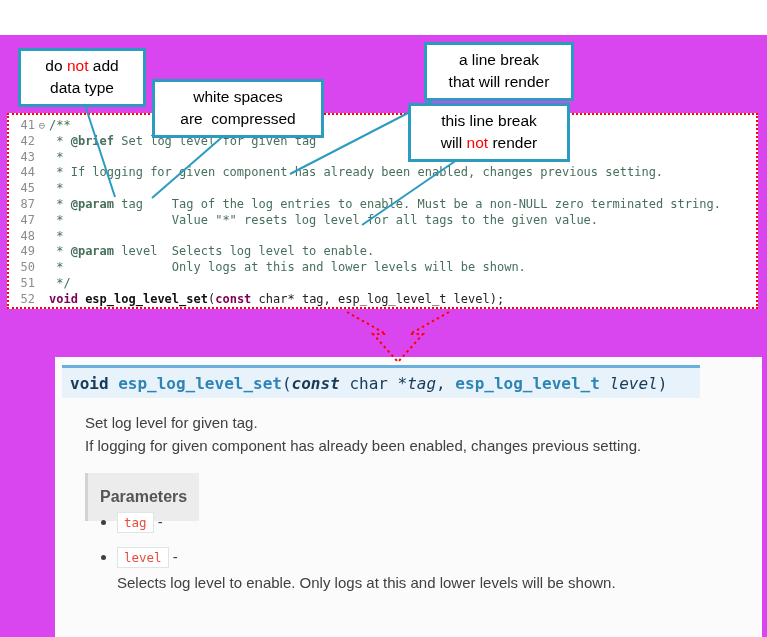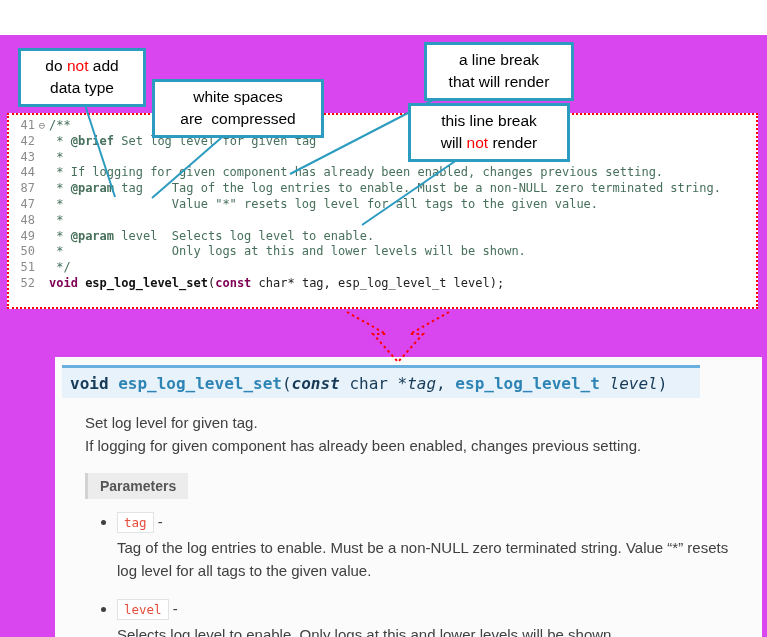--- a/index.html
+++ b/index.html
@@ -43,22 +43,22 @@
        padding:6px 8px 5px;font-family:"DejaVu Sans Mono",monospace;font-size:16px;color:#163a57;}
   .s-kw{color:#163a57;font-weight:bold;}
   .s-kwi{color:#163a57;font-weight:bold;font-style:italic;}
   .s-name{color:#2e84b5;font-weight:bold;}
   .s-type{color:#2e84b5;font-weight:bold;}
   .s-parm{color:#163a57;font-style:italic;}
   .s-plain{color:#163a57;}
   .dp{position:absolute;left:30px;margin:0;font-size:15px;color:var(--doc-text,#404040);}
   #p1{top:57px;} #p2{top:80px;}
   .params-label{position:absolute;left:30px;top:116px;display:inline-block;background:#ececec;
-                border-left:3px solid #d2d2d2;color:#555;font-weight:bold;font-size:14px;
-                padding:5px 12px;}
+                border-left:3px solid #d2d2d2;color:#555;font-weight:bold;font-size:16px;
+                padding:15px 12px;}
   #params{position:absolute;left:40px;top:156px;width:625px;margin:0;padding-left:22px;
           color:var(--doc-text,#404040);font-size:15px;}
   #params li{margin-bottom:18px;}
   .chip{font-family:"DejaVu Sans Mono",monospace;font-size:12.5px;color:var(--chip,#e74c3c);
         background:#fff;border:1px solid #e1e4e5;padding:2px 6px;}
   .dash{color:var(--doc-text,#404040);}
   .pdesc{margin-top:7px;line-height:1.5;width:615px;}
 </style>
 </head>
 <body>
@@ -89,34 +89,35 @@
       <div class="callout-line"><span>this line break</span></div>
       <div class="callout-line"><span>will </span><span class="s-red">not</span><span> render</span></div>
     </div>
 
   <div class="editor">
     <div id="code-lines">
         <div class="cl"><span class="ln">41</span><span class="fold">⊖</span><span class="ct"><span class="s-c">/**</span></span></div>
         <div class="cl"><span class="ln">42</span><span class="fold"></span><span class="ct"><span class="s-c"> * </span><span class="s-t">@brief</span><span class="s-c"> Set log level for given tag</span></span></div>
         <div class="cl"><span class="ln">43</span><span class="fold"></span><span class="ct"><span class="s-c"> *</span></span></div>
         <div class="cl"><span class="ln">44</span><span class="fold"></span><span class="ct"><span class="s-c"> * If logging for given component has already been enabled, changes previous setting.</span></span></div>
+        <div class="cl"><span class="ln">45</span><span class="fold"></span><span class="ct"><span class="s-c"> *</span></span></div>
         <div class="cl"><span class="ln">87</span><span class="fold"></span><span class="ct"><span class="s-c"> * </span><span class="s-t">@param</span><span class="s-c"> tag    Tag of the log entries to enable. Must be a non-NULL zero terminated string.</span></span></div>
         <div class="cl"><span class="ln">47</span><span class="fold"></span><span class="ct"><span class="s-c"> *               Value "*" resets log level for all tags to the given value.</span></span></div>
         <div class="cl"><span class="ln">48</span><span class="fold"></span><span class="ct"><span class="s-c"> *</span></span></div>
         <div class="cl"><span class="ln">49</span><span class="fold"></span><span class="ct"><span class="s-c"> * </span><span class="s-t">@param</span><span class="s-c"> level  Selects log level to enable.</span></span></div>
         <div class="cl"><span class="ln">50</span><span class="fold"></span><span class="ct"><span class="s-c"> *               Only logs at this and lower levels will be shown.</span></span></div>
         <div class="cl"><span class="ln">51</span><span class="fold"></span><span class="ct"><span class="s-c"> */</span></span></div>
         <div class="cl"><span class="ln">52</span><span class="fold"></span><span class="ct"><span class="s-k">void</span><span class="s-p"> </span><span class="s-f">esp_log_level_set</span><span class="s-p">(</span><span class="s-k">const</span><span class="s-p"> char* tag, esp_log_level_t level);</span></span></div>
       </div>
   </div>
 
   <div class="doc-bg">
     <div class="sig" id="sig"><span class="s-kw">void </span><span class="s-name">esp_log_level_set</span><span class="s-plain">(</span><span class="s-kwi">const</span><span class="s-plain"> char *</span><span class="s-parm">tag</span><span class="s-plain">, </span><span class="s-type">esp_log_level_t</span><span class="s-plain"> </span><span class="s-parm">level</span><span class="s-plain">)</span></div>
     <p class="dp" id="p1">Set log level for given tag.</p>
     <p class="dp" id="p2">If logging for given component has already been enabled, changes previous setting.</p>
     <div class="params-label">Parameters</div>
     <ul id="params">
-        <li><span class="chip">tag</span><span class="dash"> -</span><div class="pdesc">Tag of the log entries to enable. Must be a non-NULL zero terminated string. Value “*” resets log level for all tags to the given value.</div></li>
+        <li><span class="chip">tag</span><span class="dash"> -</span></li>
         <li><span class="chip">level</span><span class="dash"> -</span><div class="pdesc">Selects log level to enable. Only logs at this and lower levels will be shown.</div></li>
       </ul>
   </div>
 
 </div>
 
 </body></html>

